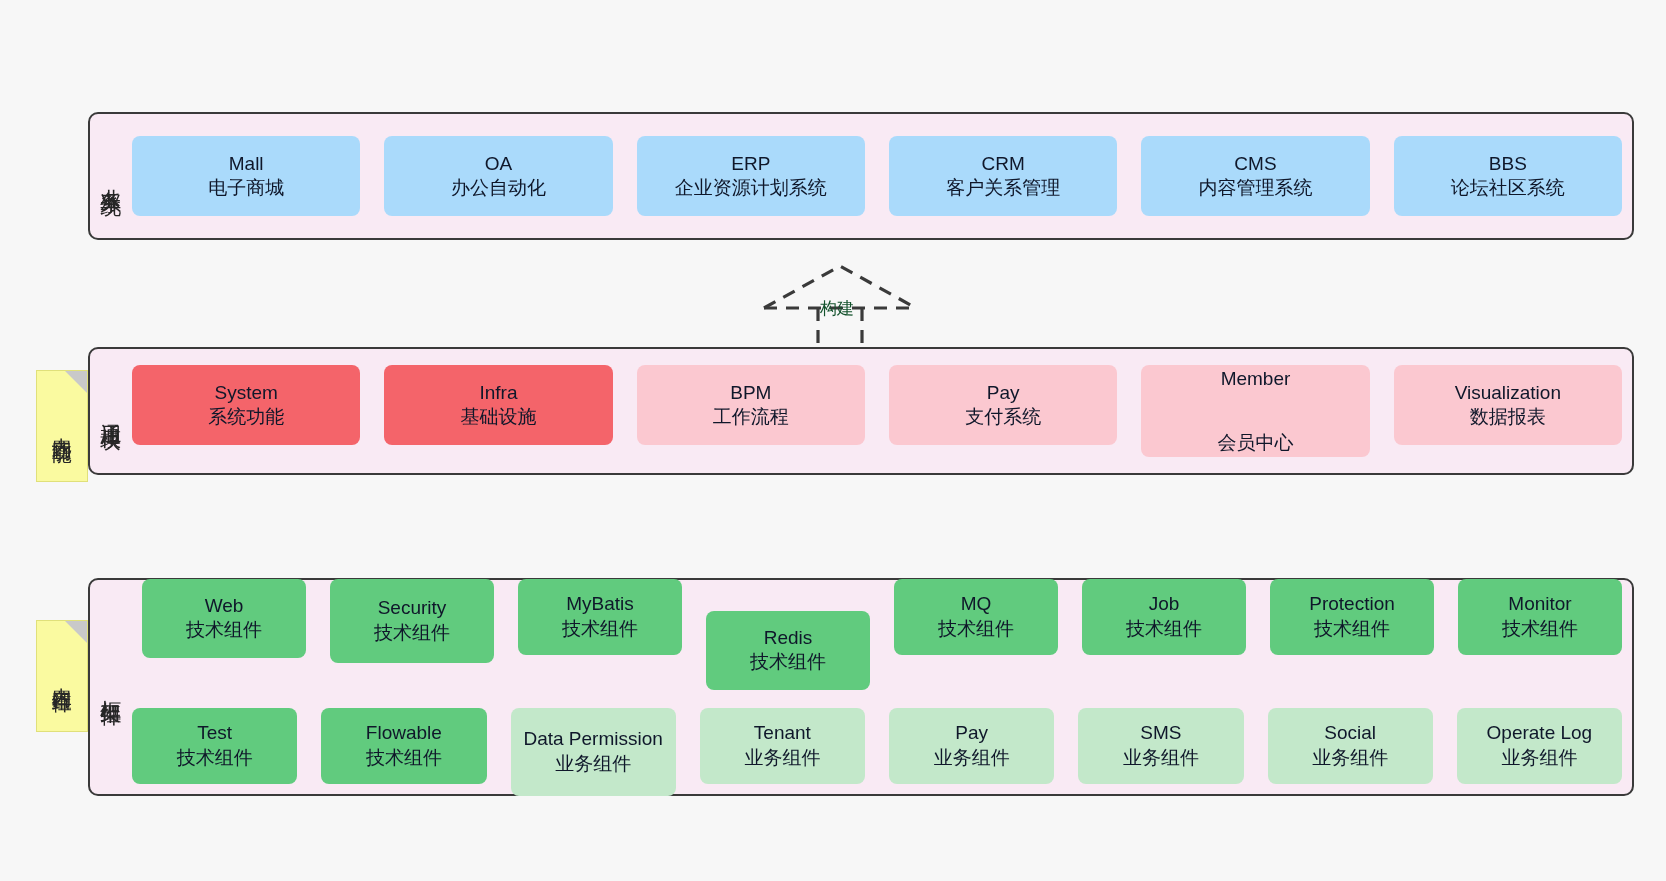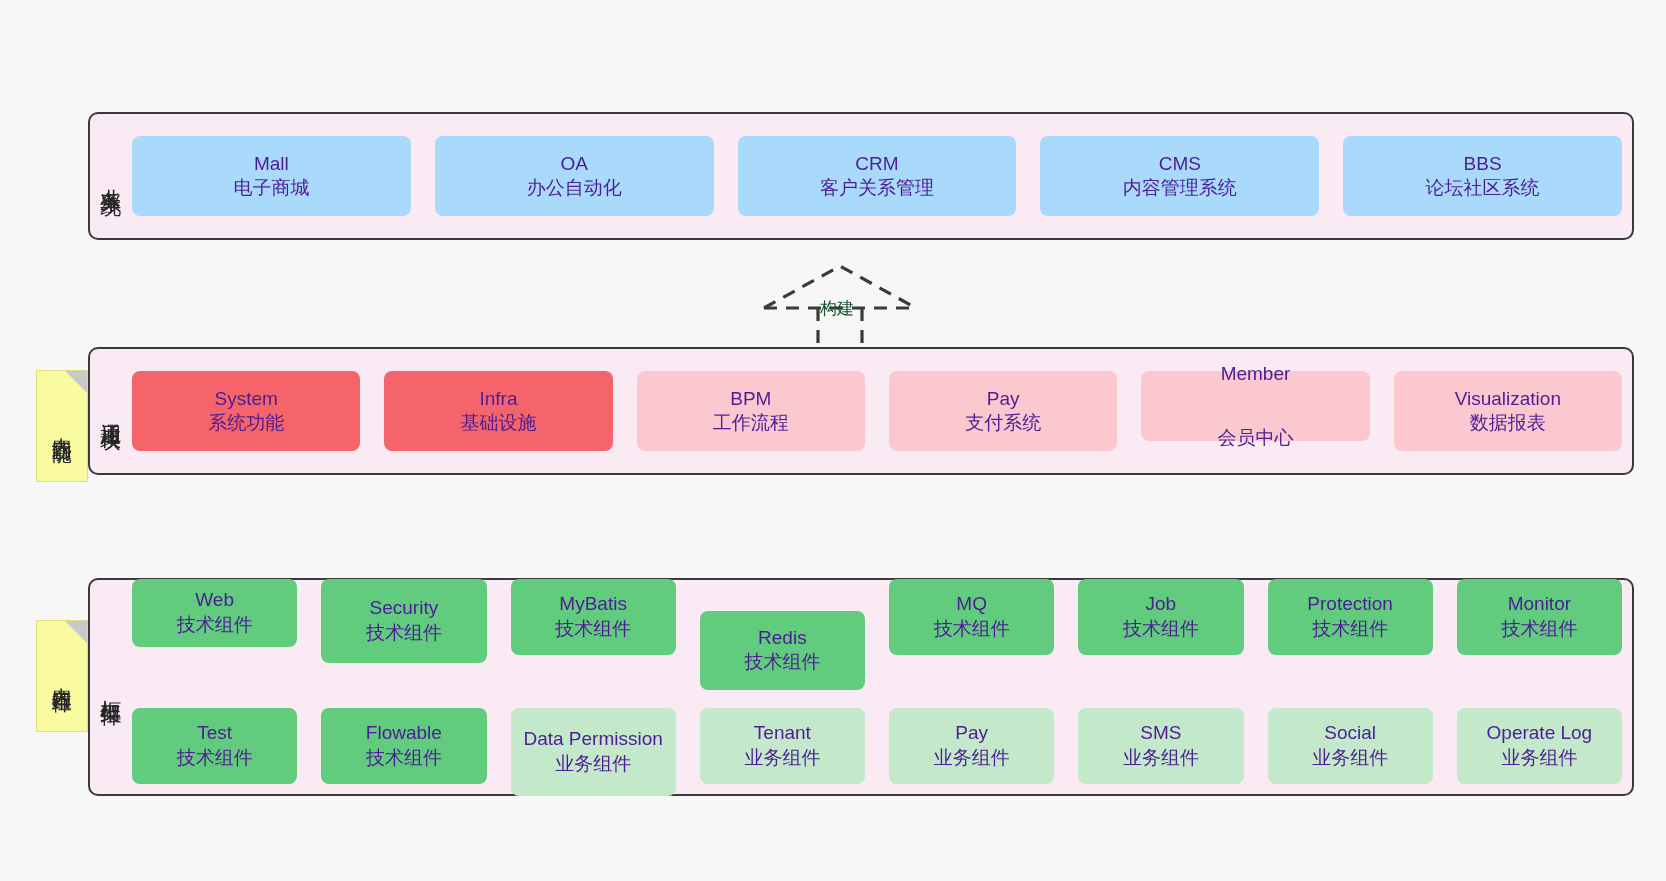--- a/index.html
+++ b/index.html
@@ -61,21 +61,21 @@
   
   .card {
     flex: 1 1 0;
     box-sizing: border-box;
     border-radius: 8px;
     display: flex;
     flex-direction: column;
     align-items: center;
     justify-content: center;
     text-align: left;
-    color: #4c1d95;
+    color: #0f172a;
     line-height: 1.28;
     padding: 4px 6px;
     user-select: none;
   }
   .card .t1 { font-size: 19px; }
   .card .t2 { font-size: 19px; }
 
   
   .note {
     position: absolute;
@@ -133,20 +133,24 @@
       <div class="card-row" id="row-business">
           <div class="card" style="background: rgb(170, 218, 251); height: 80px;">
             <div class="t1">Mall</div>
             <div class="t2">电子商城</div>
           </div>
           <div class="card" style="background: rgb(170, 218, 251); height: 80px;">
             <div class="t1">OA</div>
             <div class="t2">办公自动化</div>
           </div>
           <div class="card" style="background: rgb(170, 218, 251); height: 80px;">
+            <div class="t1">ERP</div>
+            <div class="t2">企业资源计划系统</div>
+          </div>
+          <div class="card" style="background: rgb(170, 218, 251); height: 80px;">
             <div class="t1">CRM</div>
             <div class="t2">客户关系管理</div>
           </div>
           <div class="card" style="background: rgb(170, 218, 251); height: 80px;">
             <div class="t1">CMS</div>
             <div class="t2">内容管理系统</div>
           </div>
           <div class="card" style="background: rgb(170, 218, 251); height: 80px;">
             <div class="t1">BBS</div>
             <div class="t2">论坛社区系统</div>
@@ -186,21 +190,21 @@
             <div class="t2">基础设施</div>
           </div>
           <div class="card" style="background: rgb(251, 200, 208); height: 80px;">
             <div class="t1">BPM</div>
             <div class="t2">工作流程</div>
           </div>
           <div class="card" style="background: rgb(251, 200, 208); height: 80px;">
             <div class="t1">Pay</div>
             <div class="t2">支付系统</div>
           </div>
-          <div class="card" style="background: rgb(251, 200, 208); height: 70px; gap: 40px;">
+          <div class="card" style="background: rgb(251, 200, 208); height: 92px; gap: 40px;">
             <div class="t1">Member</div>
             <div class="t2">会员中心</div>
           </div>
           <div class="card" style="background: rgb(251, 200, 208); height: 80px;">
             <div class="t1">Visualization</div>
             <div class="t2">数据报表</div>
           </div>
         </div>
     </div>
   </div>
@@ -208,21 +212,21 @@
 
   <div class="note" style="left:36px; top:620px; height:112px;">
     <span class="fold"></span>
     <span>内置组件</span>
   </div>
 
   <div class="section" id="sec-framework" style="left:88px; top:578px; width:1546px; height:218px;">
     <div class="section-title">框架组件</div>
     <div class="section-body">
       <div class="card-row" id="row-fw1">
-          <div class="card" style="background: rgb(97, 203, 126); height: 68px;">
+          <div class="card" style="background: rgb(97, 203, 126); height: 79px; margin-left: 10px;">
             <div class="t1">Web</div>
             <div class="t2">技术组件</div>
           </div>
           <div class="card" style="background: rgb(97, 203, 126); height: 84px;">
             <div class="t1">Security</div>
             <div class="t2">技术组件</div>
           </div>
           <div class="card" style="background: rgb(97, 203, 126); height: 76px;">
             <div class="t1">MyBatis</div>
             <div class="t2">技术组件</div>

